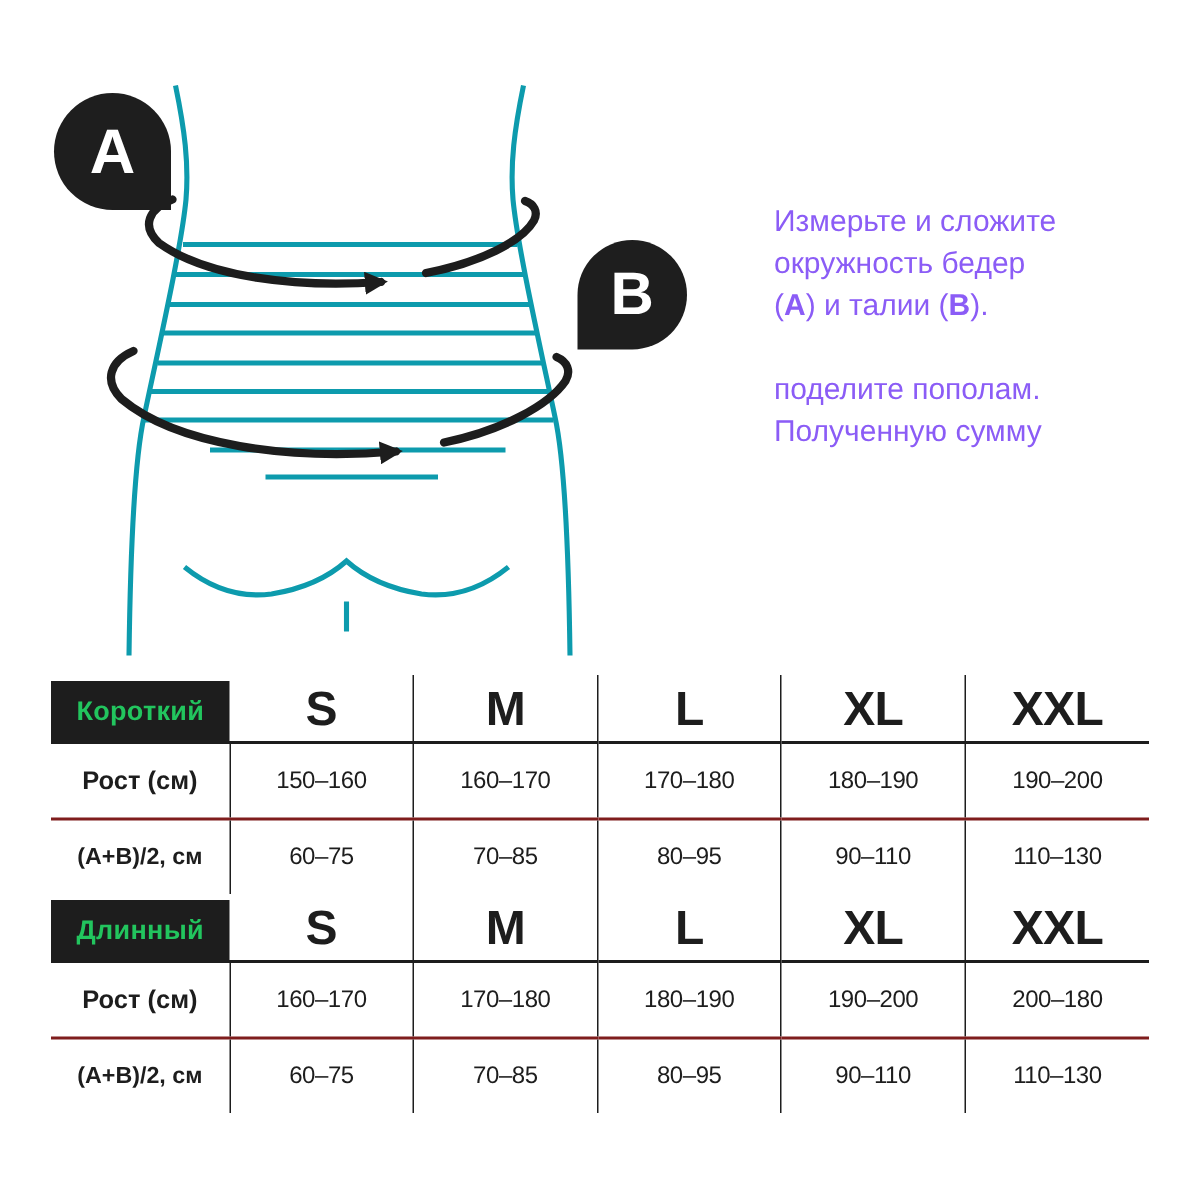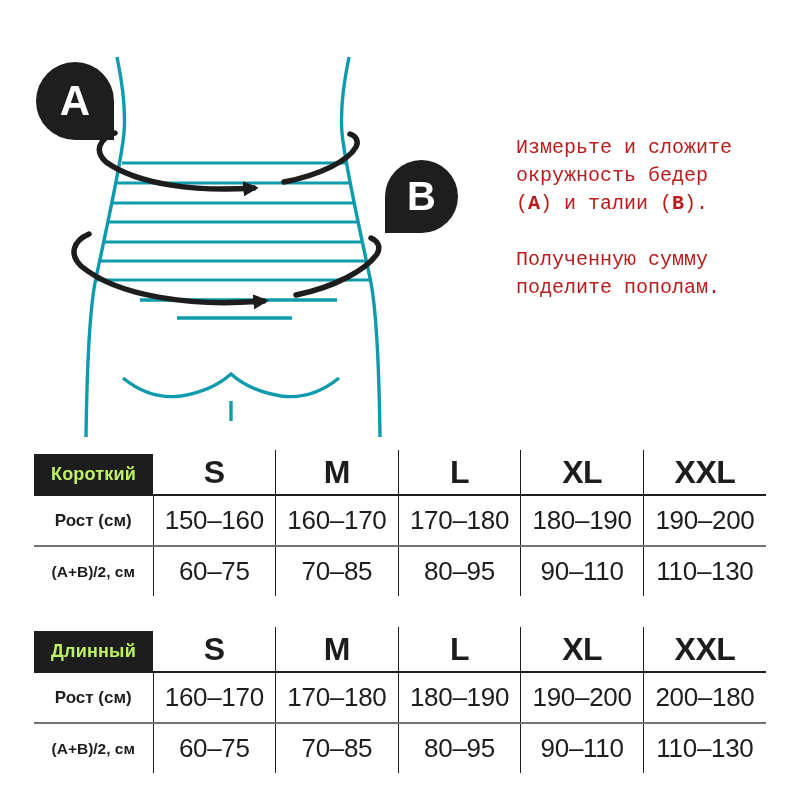--- a/index.html
+++ b/index.html
@@ -9,40 +9,40 @@
   }
   
   .figure{position:absolute;left:0;top:0;}
   .bubble{
     position:absolute;background:#1e1e1e;color:#ffffff;
     display:flex;align-items:center;justify-content:center;font-weight:700;
   }
   .bubble-a{left:36px;top:62px;width:78px;height:78px;border-radius:50% 50% 0 50%;font-size:42px;}
   .bubble-b{left:385px;top:160px;width:73px;height:73px;border-radius:50% 50% 50% 0;font-size:40px;}
   
-  .instructions{position:absolute;left:516px;top:134px;font-size:20px;line-height:28px;color:#b91c1c;font-family:Liberation Mono, monospace;}
+  .instructions{position:absolute;left:516px;top:134px;font-size:20px;line-height:28px;color:#8b5cf6;}
   .instructions .para + .para{margin-top:28px;}
   .instructions b{font-weight:700;}
   
   .tables{position:absolute;left:34px;top:450px;width:732px;}
   table.size-table{border-collapse:collapse;table-layout:fixed;width:732px;color:#1d1d1d;}
-  table.size-table + table.size-table{margin-top:31px;}
+  table.size-table + table.size-table{}
   table.size-table col.c-label{width:119px;}
   th,td{padding:0;text-align:center;vertical-align:middle;}
   tr.hdr th{height:44px;border-bottom:2px solid #1d1d1d;}
   th.lbl{vertical-align:bottom;}
   .badge{
-    background:#1d1d1d;color:#bef264;height:40px;width:100%;
+    background:#1d1d1d;color:#22c55e;height:40px;width:100%;
     display:flex;align-items:center;justify-content:center;
     font-weight:700;font-size:18px;letter-spacing:.2px;
   }
   th.size{font-size:32px;font-weight:700;border-left:1.5px solid #1d1d1d;letter-spacing:-.5px;}
   th.size.first{border-left:none;}
-  td.val{font-size:26px;font-weight:400;border-left:1.5px solid #1d1d1d;letter-spacing:-.3px;}
-  tr.row1 td{height:49px;border-bottom:2px solid #737373;}
+  td.val{font-size:16px;font-weight:400;border-left:1.5px solid #1d1d1d;letter-spacing:-.3px;}
+  tr.row1 td{height:49px;border-bottom:2px solid #7f1d1d;}
   tr.row2 td{height:49px;}
   td.rowlbl{font-weight:700;font-size:17px;}
   tr.row2 td.rowlbl{font-size:15.5px;}
 </style>
 </head>
 <body>
 
 <div class="page">
 
   <svg class="figure" width="480" height="445" viewBox="0 0 480 445">
@@ -87,22 +87,22 @@
     <span>B</span>
   </div>
 
   <div class="instructions">
     <div class="para">
       <div>Измерьте и сложите</div>
       <div>окружность бедер</div>
       <div><span>(</span><b>А</b><span>) и талии (</span><b>В</b><span>).</span></div>
     </div>
     <div class="para">
+      <div>поделите пополам.</div>
       <div>Полученную сумму</div>
-      <div>поделите пополам.</div>
     </div>
   </div>
 
   <div class="tables">
 
     <table class="size-table">
       <colgroup>
           <col class="c-label">
           <col>
           <col>

